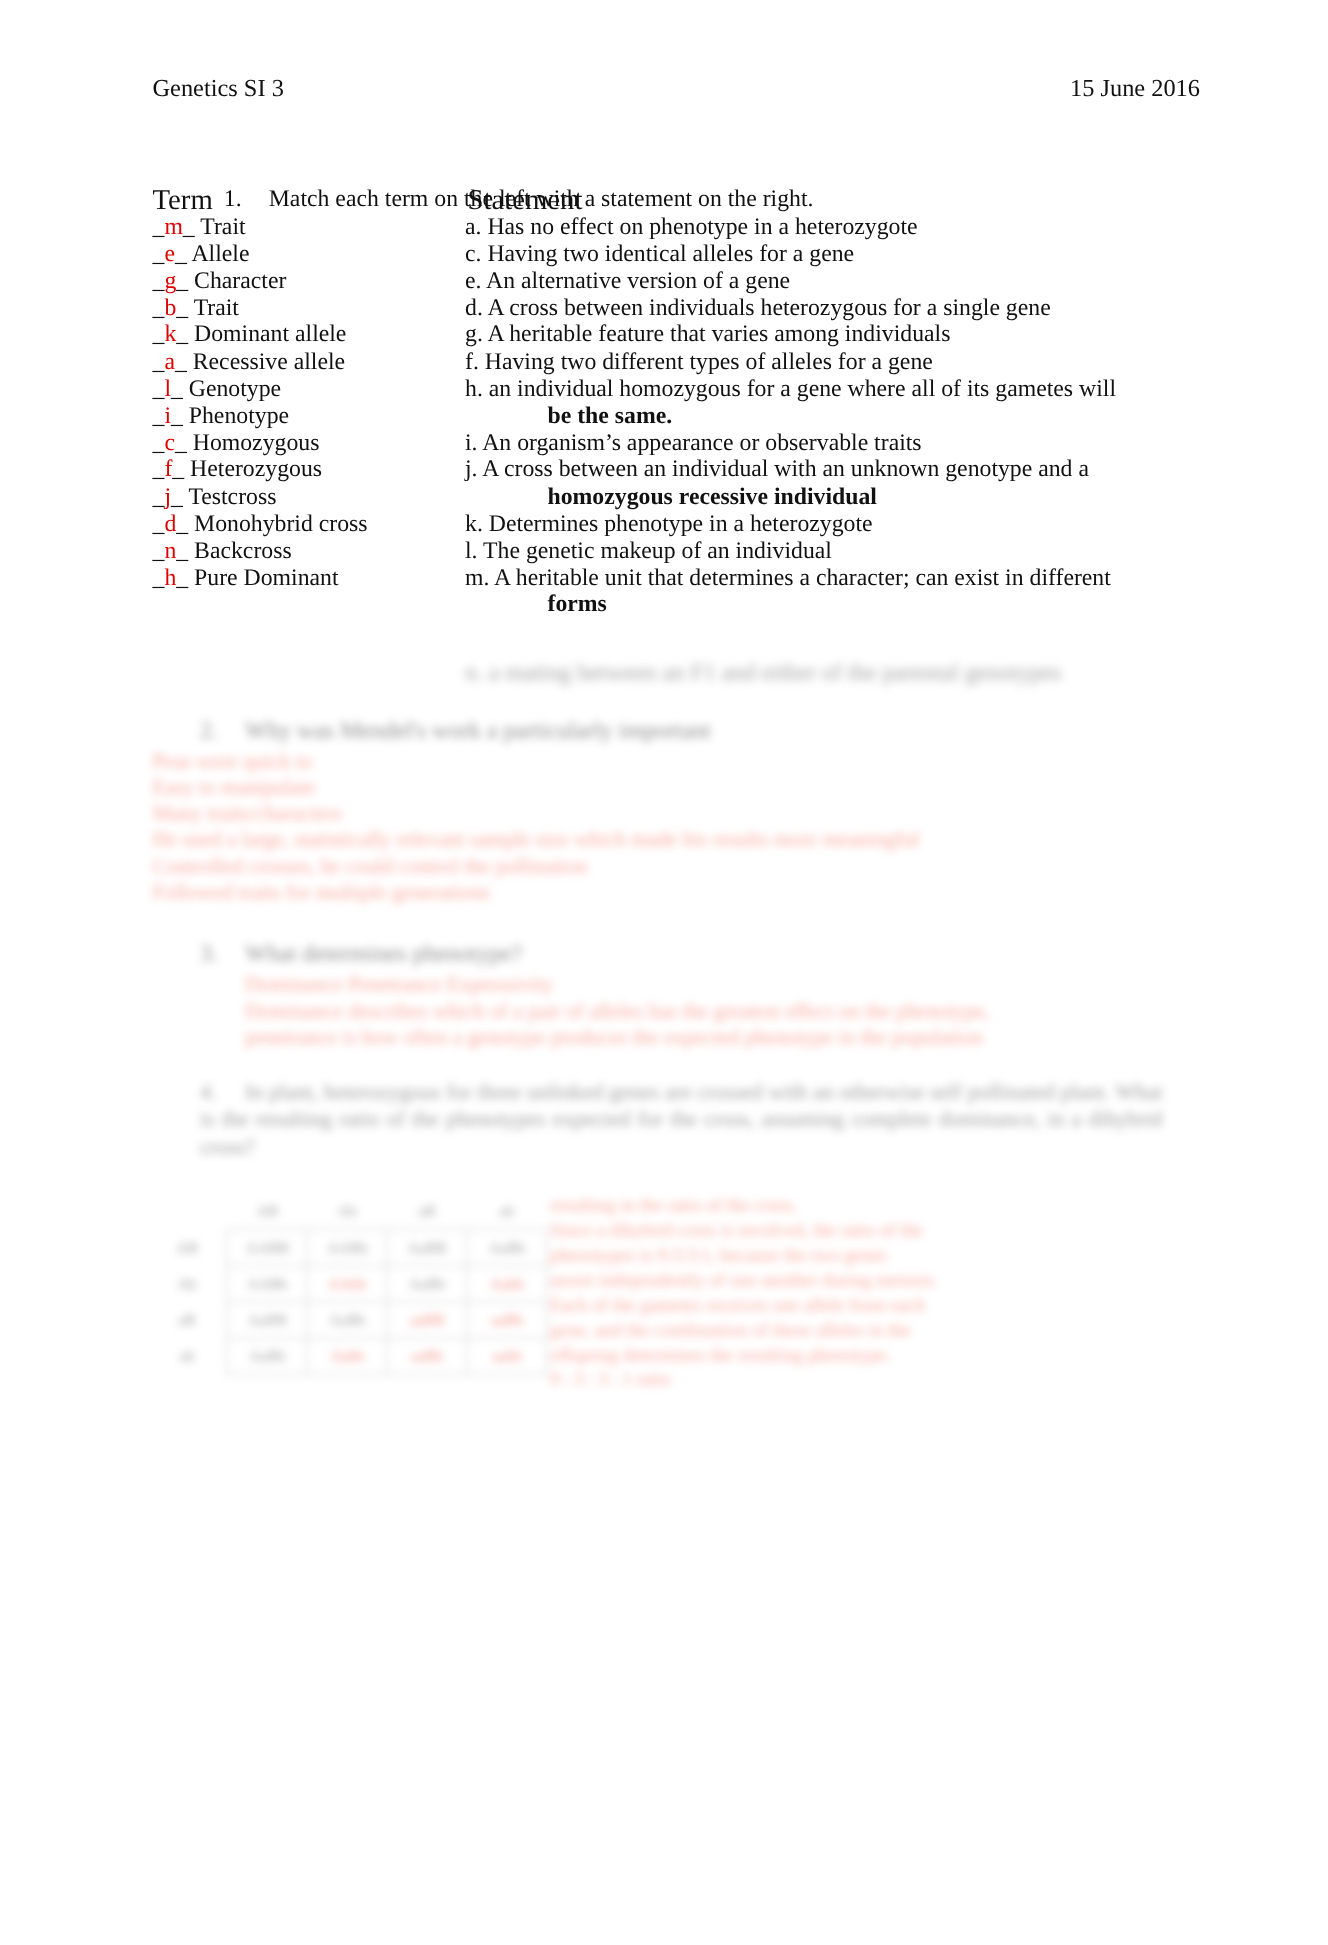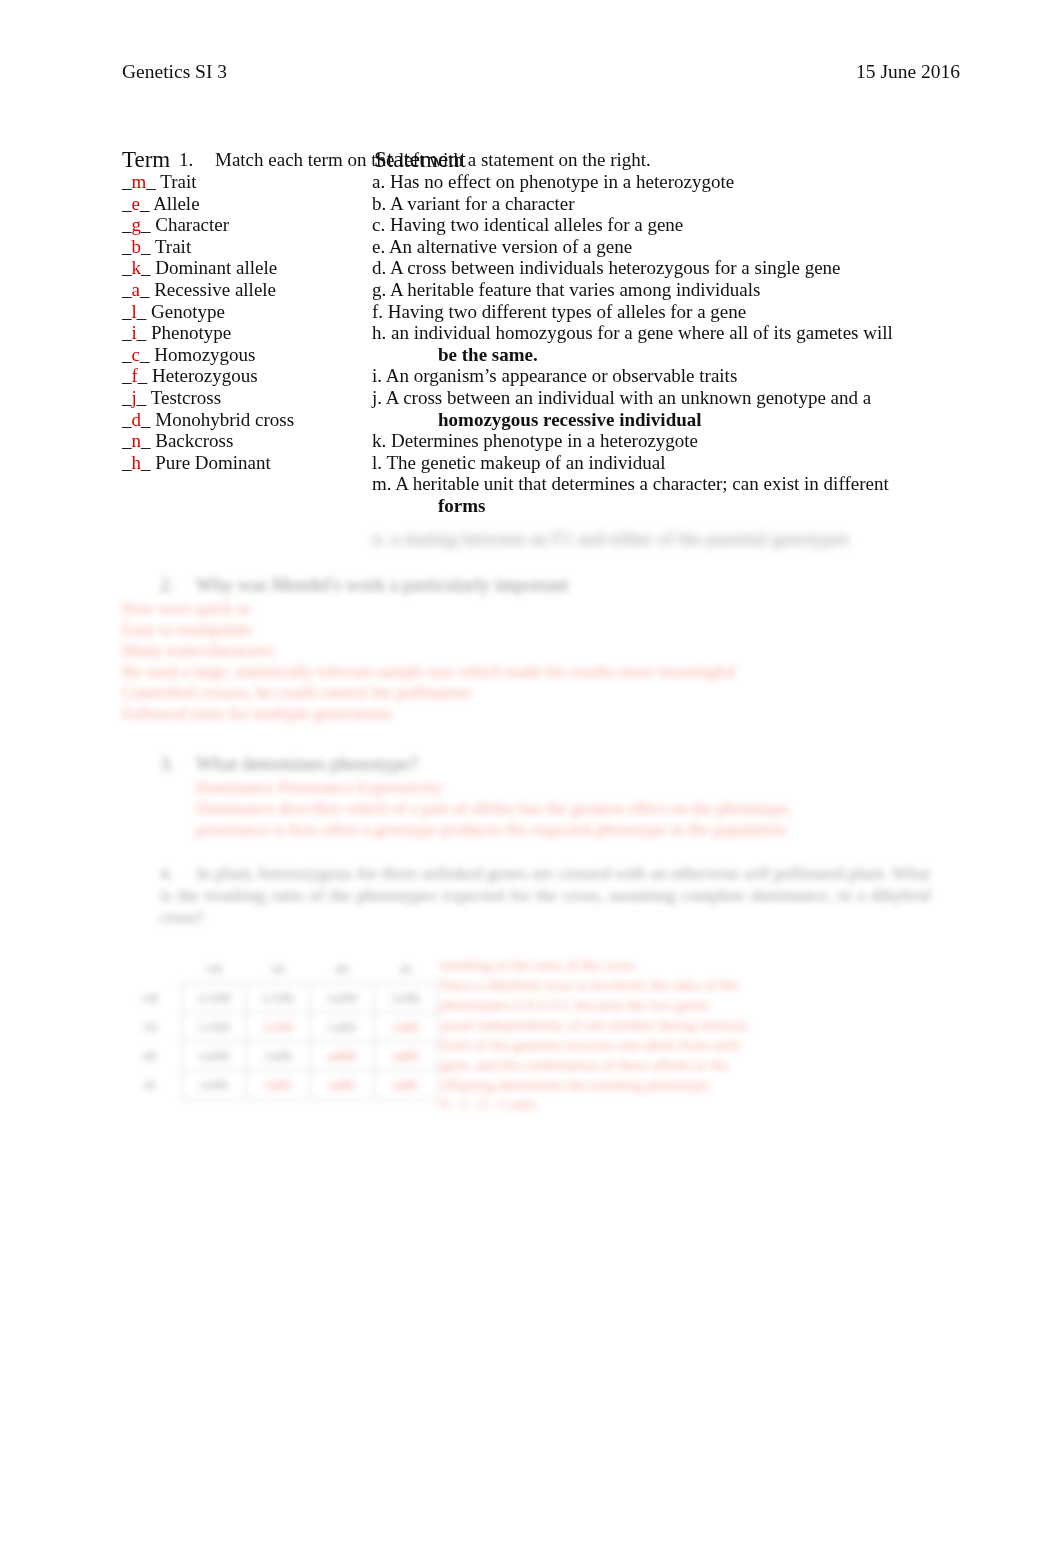--- a/index.html
+++ b/index.html
@@ -249,21 +249,20 @@
       <div class="term-row"><span class="blank">_</span><span class="ans">c</span><span class="blank">_ </span><span>Homozygous</span></div>
       <div class="term-row"><span class="blank">_</span><span class="ans">f</span><span class="blank">_ </span><span>Heterozygous</span></div>
       <div class="term-row"><span class="blank">_</span><span class="ans">j</span><span class="blank">_ </span><span>Testcross</span></div>
       <div class="term-row"><span class="blank">_</span><span class="ans">d</span><span class="blank">_ </span><span>Monohybrid cross</span></div>
       <div class="term-row"><span class="blank">_</span><span class="ans">n</span><span class="blank">_ </span><span>Backcross</span></div>
       <div class="term-row"><span class="blank">_</span><span class="ans">h</span><span class="blank">_ </span><span>Pure Dominant</span></div>
     </div>
 
   <div class="statements" id="statement-list">
       <div class="stmt-row"><span>a.</span><span> Has no effect on phenotype in a heterozygote</span></div>
-      <div class="stmt-row"><span>b.</span><span> A variant for a character</span></div>
       <div class="stmt-row"><span>c.</span><span> Having two identical alleles for a gene</span></div>
       <div class="stmt-row"><span>e.</span><span> An alternative version of a gene</span></div>
       <div class="stmt-row"><span>d.</span><span> A cross between individuals heterozygous for a single gene</span></div>
       <div class="stmt-row"><span>g.</span><span> A heritable feature that varies among individuals</span></div>
       <div class="stmt-row"><span>f.</span><span> Having two different types of alleles for a gene</span></div>
       <div class="stmt-row"><span>h.</span><span> an individual homozygous for a gene where all of its gametes will</span><span class="cont">be the same.</span></div>
       <div class="stmt-row"><span>i.</span><span> An organism’s appearance or observable traits</span></div>
       <div class="stmt-row"><span>j.</span><span> A cross between an individual with an unknown genotype and a</span><span class="cont">homozygous recessive individual</span></div>
       <div class="stmt-row"><span>k.</span><span> Determines phenotype in a heterozygote</span></div>
       <div class="stmt-row"><span>l.</span><span> The genetic makeup of an individual</span></div>

